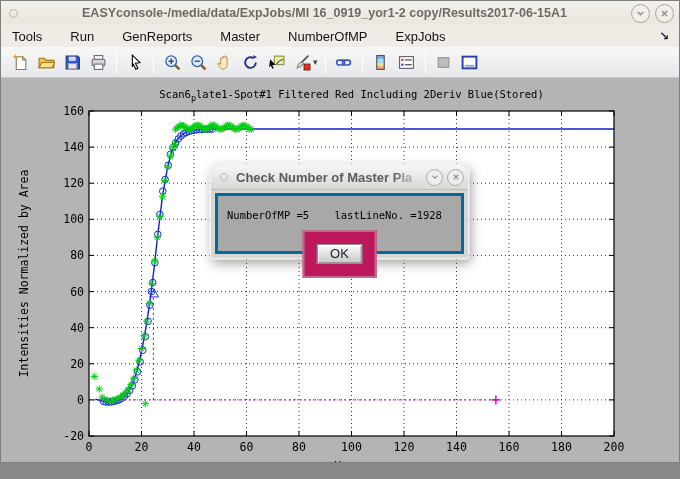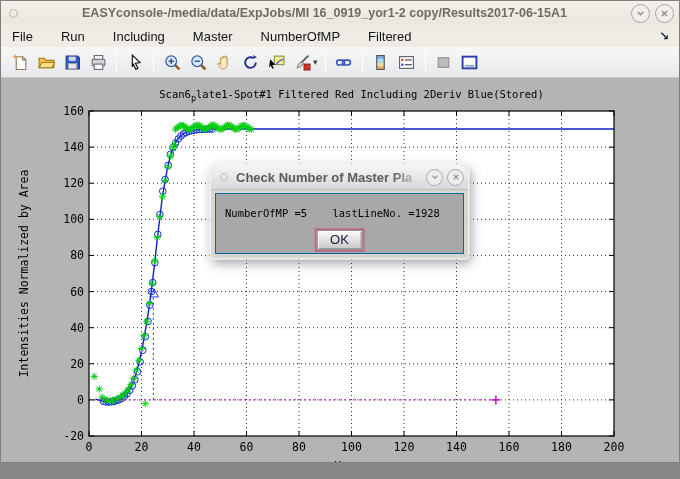--- a/index.html
+++ b/index.html
@@ -49,25 +49,25 @@
   .dlg-circle{width:8px;height:8px;border:1px solid #bdbdbd;border-radius:50%;
     margin-left:9px;flex:0 0 auto;}
   .dlg-title{flex:1;margin-left:8px;font-size:13px;font-weight:bold;color:#5c5c5c;
     white-space:nowrap;overflow:hidden;
     -webkit-mask-image:linear-gradient(90deg,#000 82%,transparent 98%);
     mask-image:linear-gradient(90deg,#000 82%,transparent 98%);}
   .dlg-btn{width:17px;height:17px;border:1.5px solid #a9a9a9;border-radius:50%;
     background:#eee;display:flex;align-items:center;justify-content:center;
     margin-right:4px;flex:0 0 auto;}
   .dlg-body{position:absolute;left:4px;right:4px;top:28px;bottom:4px;background:#a8a8a8;
-    border:1px solid #0369a1;}
+    border:3px solid #0369a1;}
   .dlg-msg{position:absolute;left:9px;top:13px;font-family:"DejaVu Sans Mono","Liberation Mono",monospace;
     font-size:10.5px;color:#000;white-space:pre;}
   .ok-ring{position:absolute;left:50%;top:34px;transform:translateX(-50%);
-    border:2px solid #b8708e;padding:0;background:#be185d;}
+    border:2px solid #b8708e;padding:12px;background:#be185d;}
   .ok-btn{display:block;min-width:44px;padding:1px 13px 2px;font-size:13px;color:#20203a;
     background:linear-gradient(#fbfbfb,#c7c7c7);
     border:1px solid #8e8e8e;
     box-shadow:inset 1px 1px 0 #fff,inset -1px -1px 0 #9a9a9a;
     font-family:"Liberation Sans",sans-serif;text-align:center;}
 </style>
 </head>
 <body>
 
 <div class="window">
@@ -81,26 +81,26 @@
         </svg>
     </span>
     <span class="winbtn">
       <svg width="11" height="11" viewBox="0 0 12 12">
           <path d="M3.2 3.2l5.6 5.6M8.8 3.2l-5.6 5.6" stroke="#8f8f8f" stroke-width="1.5"></path>
         </svg>
     </span>
   </div>
 
   <div class="menubar">
-    <span class="menu-item">File</span>
+    <span class="menu-item">Tools</span>
     <span class="menu-item">Run</span>
-    <span class="menu-item">Including</span>
+    <span class="menu-item">GenReports</span>
     <span class="menu-item">Master</span>
     <span class="menu-item">NumberOfMP</span>
-    <span class="menu-item">Filtered</span>
+    <span class="menu-item">ExpJobs</span>
     <span class="menu-grip">↘</span>
   </div>
 
   <div class="toolbar">
     <span class="tbtn">
       <svg viewBox="0 0 16 16">
           <path d="M4 2.5h6l3 3v9H4z" fill="#fff" stroke="#8a7a5a"></path>
           <path d="M10 2.5v3h3" fill="none" stroke="#8a7a5a"></path>
           <path d="M3 .5v4M1 2.5h4" stroke="#ff9820" stroke-width="1.1"></path>
         </svg>

